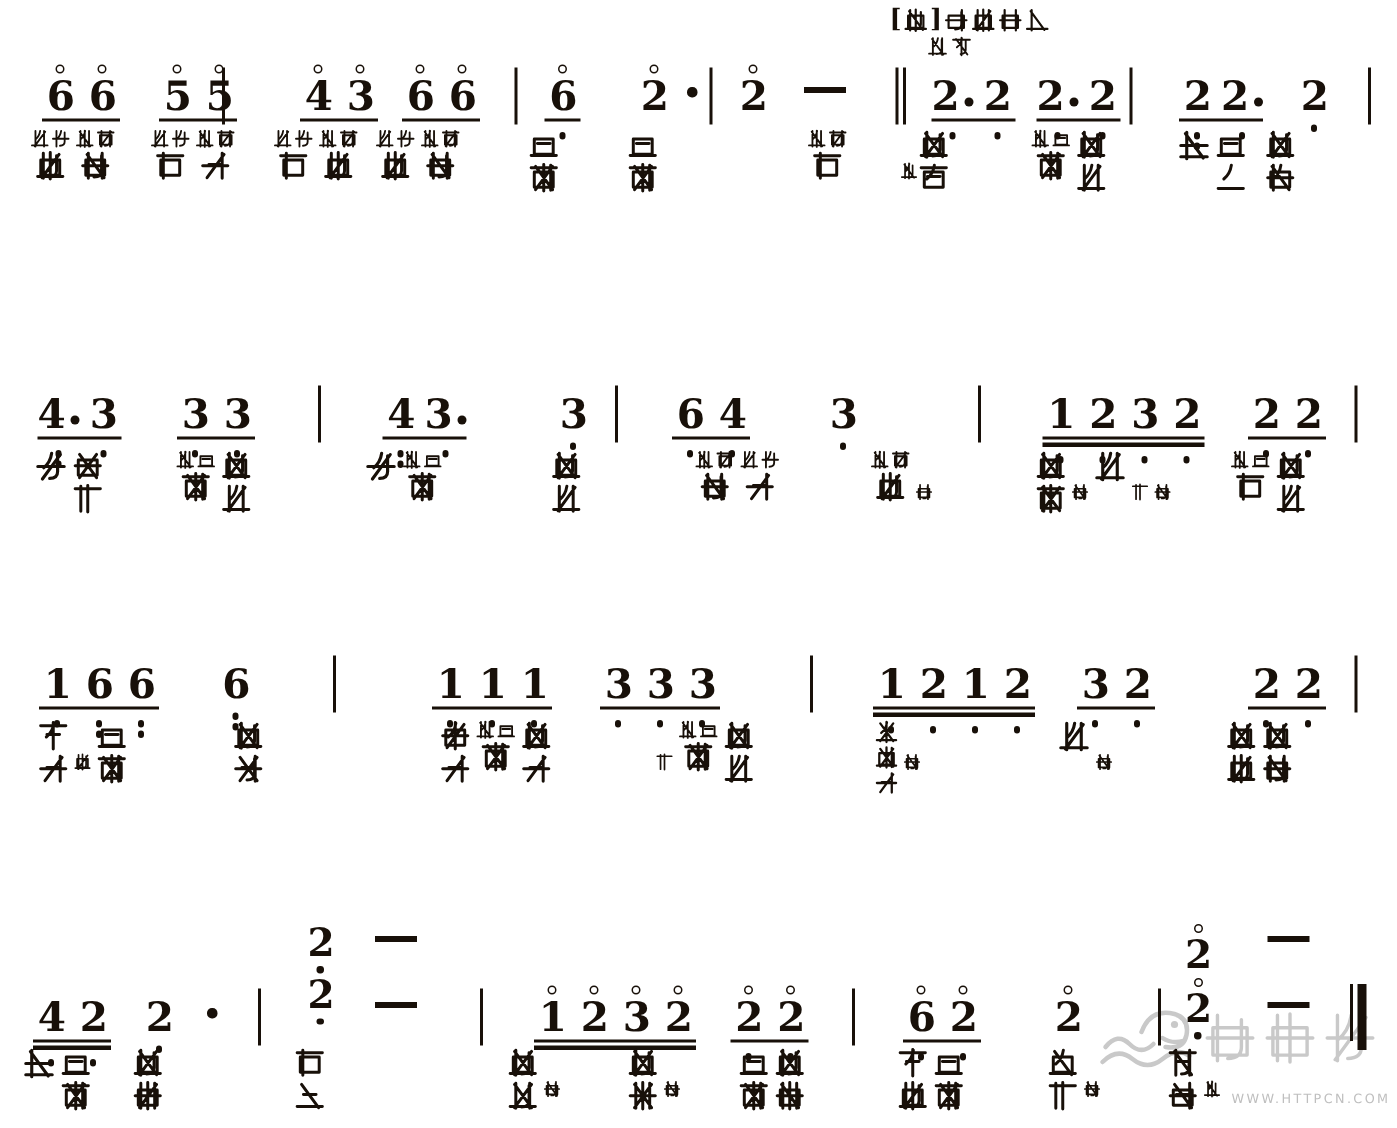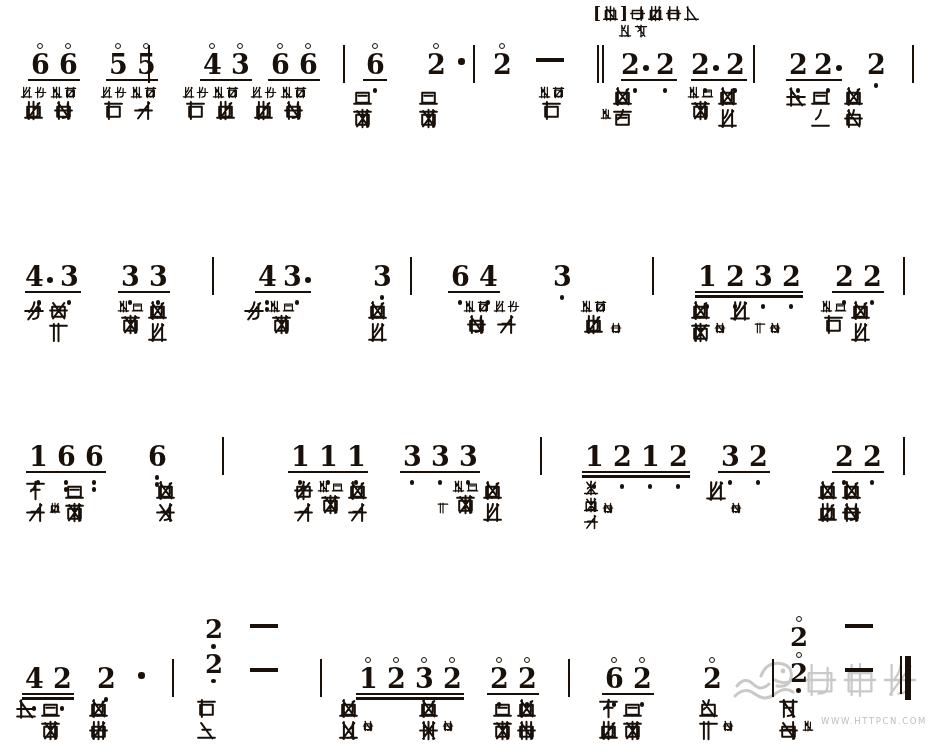--- a/index.html
+++ b/index.html
@@ -28,21 +28,21 @@
   .tg{position:absolute;display:flex;align-items:flex-start;gap:3px;z-index:2;}
   .tp{display:flex;flex-direction:column;align-items:center;gap:1px;}
   .tp.small{margin-top:22px;}
   .tl{display:flex;gap:1px;align-items:flex-end;justify-content:center;}
   .cjk{display:inline-flex;}
   
   #title{position:absolute;display:flex;align-items:center;gap:1px;z-index:2;}
   #tempo{position:absolute;display:flex;gap:2px;z-index:2;}
   .brk{font-family:"DejaVu Serif",serif;font-weight:700;font-size:16px;color:#181009;line-height:18px;}
   
-  #watermark{position:absolute;right:0;bottom:26px;width:200px;z-index:1;}
+  #watermark{position:absolute;right:0;bottom:14px;width:200px;z-index:1;}
   #wm-row{display:flex;align-items:center;}
   #wm-text{display:flex;gap:2px;}
   #wm-url{font-family:"DejaVu Sans",sans-serif;font-size:8.5px;letter-spacing:1.6px;color:#bfbfbf;
           margin-top:2px;text-align:right;padding-right:4px;}
 </style>
 </head>
 <body>
 
 <div id="stage">
 

